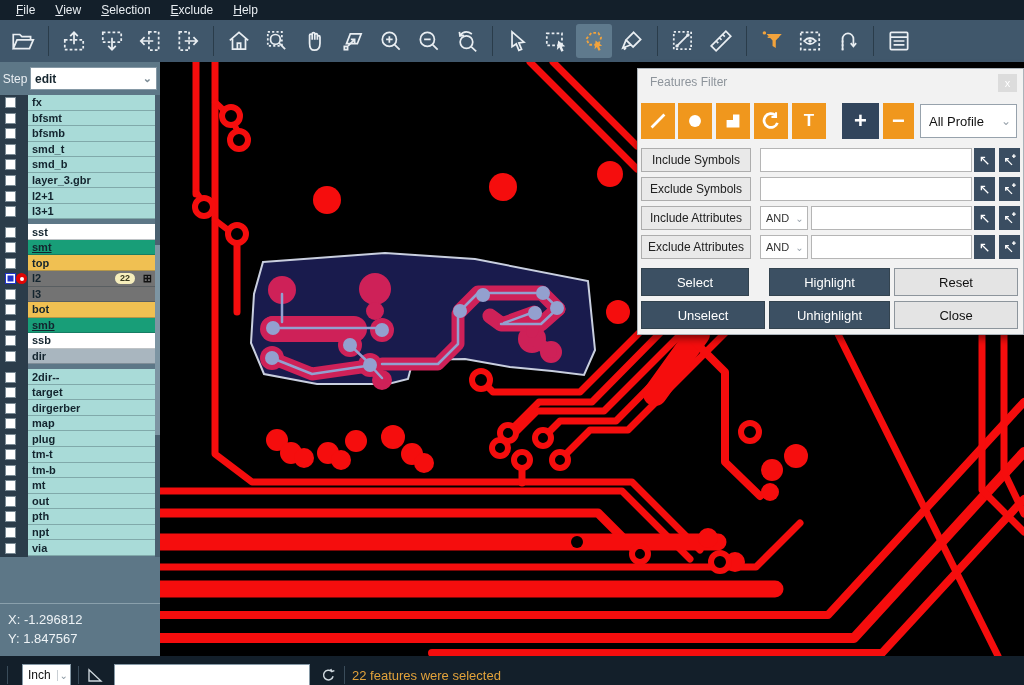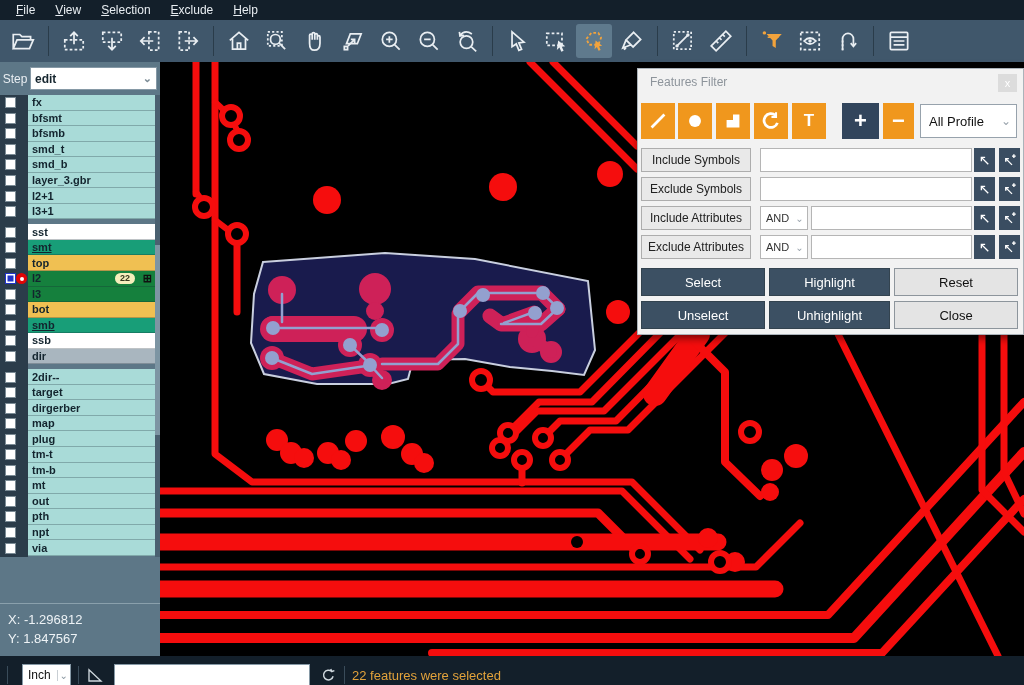--- a/index.html
+++ b/index.html
@@ -27,21 +27,21 @@
   #cbstrip{position:absolute;left:0;top:33px;width:28px;height:462px;background:#2b3c4a;}
   #layers{position:absolute;left:0;top:33px;width:155px;}
   .lrow{display:flex;align-items:center;height:15.55px;}
   .cbwrap{width:28px;display:flex;align-items:center;justify-content:space-between;padding:0 3px 0 5px;}
   .cb{width:11px;height:11px;background:#fff;border:1px solid #7b8b95;flex:none;}
   .cb.sel{background:#2134c8;border:1px solid #2134c8;box-shadow:inset 0 0 0 1.5px #fff;}
   .adot{width:11px;height:11px;border-radius:50%;background:#e00505;flex:none;position:relative;}
   .adot::after{content:"";position:absolute;left:3.5px;top:3.5px;width:4px;height:4px;border-radius:50%;background:#fff;}
   .lname{flex:1;height:100%;display:flex;align-items:center;font-size:11px;font-weight:700;color:#13242e;padding-left:4px;border-bottom:1px solid rgba(20,40,50,.28);position:relative;}
   .c-teal{background:#a9dbd8;} .c-white{background:#ffffff;} .c-green{background:#189e78;text-decoration:underline;}
-  .c-amber{background:#f0c052;} .c-gold{background:#15803d;} .c-gray{background:#a9b6bf;}
+  .c-amber{background:#f0c052;} .c-gold{background:#737373;} .c-gray{background:#a9b6bf;}
   .lsep{height:5px;}
   .badge{position:absolute;right:20px;background:#f6eebc;border-radius:7px;font-size:9px;font-weight:700;color:#3a3a1f;padding:0 5px;line-height:11px;}
   .gridico{position:absolute;right:3px;font-size:11px;color:#111;line-height:11px;}
   #sscroll{position:absolute;left:155px;top:33px;width:5px;height:462px;background:#4a6070;}
   #sthumb{position:absolute;left:0;top:150px;width:5px;height:190px;background:#7d95a3;}
   #coords{position:absolute;left:0;bottom:0;width:160px;height:53px;border-top:1px solid #8aa0ac;color:#eef3f6;font-size:13px;padding:6px 0 0 8px;line-height:19px;}
 
   
   #canvas{position:absolute;left:160px;top:62px;width:864px;height:594px;background:#000;}
 
@@ -650,21 +650,21 @@
             <path d="M18 18 L7 7 M7 13 V7 H13"></path>
           </svg>
         </button>
       <button class="arrbtn a2">
           <svg width="15" height="15" viewBox="0 0 24 24" stroke="#fff" stroke-width="2.2" fill="none">
             <path d="M16 19 L6 9 M6 14 V9 H11 M16 5 h6 M19 2 v6"></path>
           </svg>
         </button>
     </div>
 
-    <button class="abtn navy" style="left:3px;top:199px;width:124px;">Select</button>
+    <button class="abtn navy" style="left:3px;top:199px;width:108px;">Select</button>
     <button class="abtn navy" style="left:131px;top:199px;width:121px;">Highlight</button>
     <button class="abtn light" style="left:256px;top:199px;width:124px;">Reset</button>
     <button class="abtn navy" style="left:3px;top:232px;width:124px;">Unselect</button>
     <button class="abtn navy" style="left:131px;top:232px;width:121px;">Unhighlight</button>
     <button class="abtn light" style="left:256px;top:232px;width:124px;">Close</button>
   </div>
 
   <div id="statusbar">
     <i class="ssep"></i>
     <div id="unitdd">

